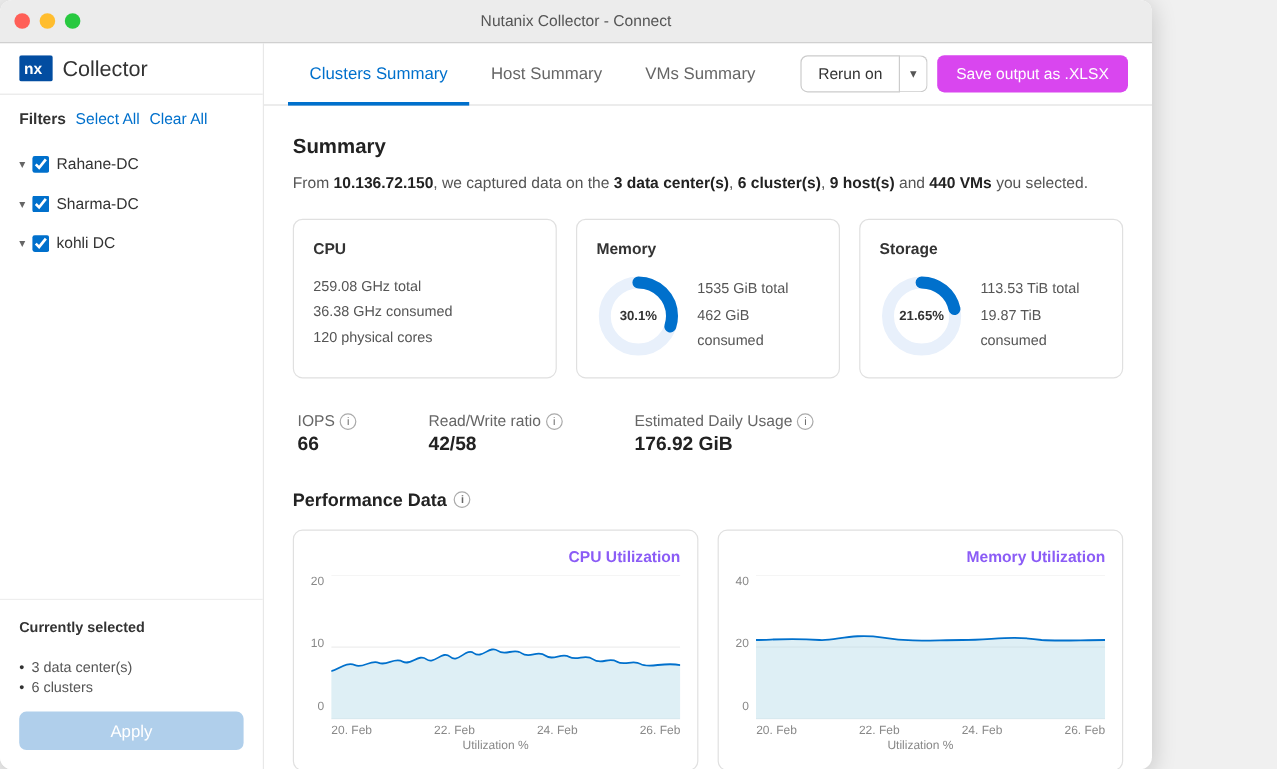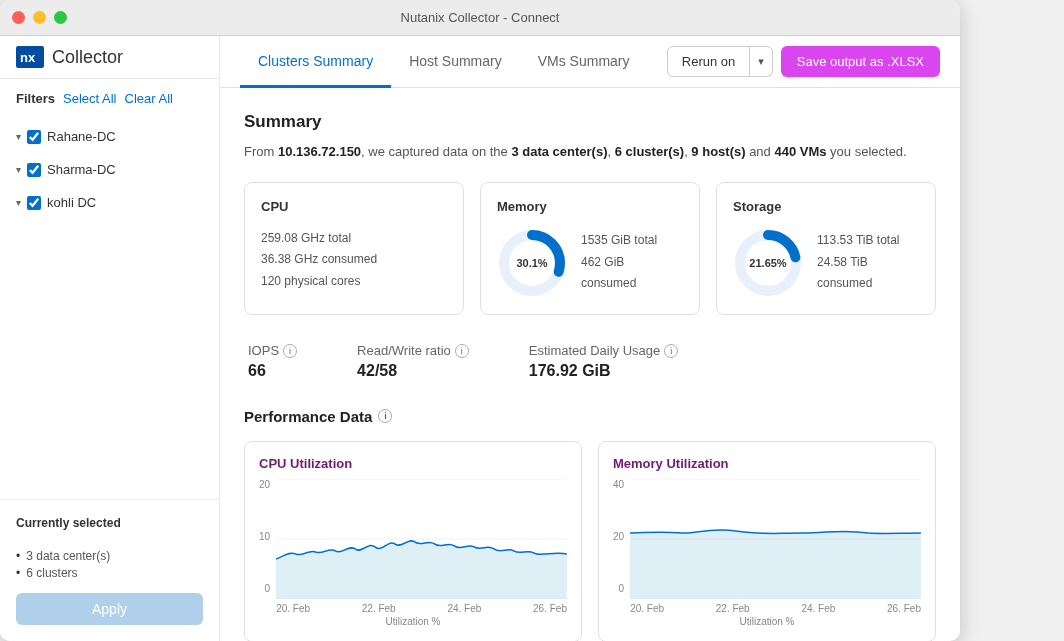--- a/index.html
+++ b/index.html
@@ -68,21 +68,21 @@
     .stats-row { display: flex; gap: 60px; margin-bottom: 28px; padding: 0 4px; }
     .stat-item { }
     .stat-label { font-size: 13px; color: #666; display: flex; align-items: flex-end; gap: 4px; margin-bottom: 4px; }
     .stat-value { font-size: 16px; font-weight: 600; color: #222; }
     .info-icon { width: 14px; height: 14px; border-radius: 50%; border: 1px solid #aaa; display: inline-flex; align-items: center; justify-content: center; font-size: 9px; color: #666; cursor: pointer; }
 
     .perf-title { font-size: 15px; font-weight: 600; color: #222; margin-bottom: 16px; display: flex; align-items: center; gap: 6px; }
 
     .charts-row { display: flex; gap: 16px; }
     .chart-card { flex: 1; border: 1px solid #e0e0e0; border-radius: 8px; padding: 14px; }
-    .chart-title { font-size: 13px; font-weight: 600; color: #701a75; margin-bottom: 8px; }
+    .chart-title { font-size: 13px; font-weight: 600; color: #8b5cf6; margin-bottom: 8px; text-align: right; }
     .rerun-btn { background: #fff; border: 1px solid #ccc; border-radius: 6px 0 0 6px; padding: 7px 14px; font-size: 13px; color: #333; cursor: pointer; }
     .rerun-dropdown { background: #fff; border: 1px solid #ccc; border-left: none; border-radius: 0 6px 6px 0; padding: 7px 8px; cursor: pointer; color: #555; font-size: 11px; }
 
     .top-area { position: relative; display: flex; align-items: center; padding: 10px 16px; border-bottom: 1px solid #e8e8e8; }
   </style>
 </head>
 <body>
 
 <div class="window">
 
@@ -221,21 +221,21 @@
             <div class="metric-body">
               <div class="donut-container">
                 <svg viewBox="0 0 70 70" width="70" height="70">
                   <circle cx="35" cy="35" r="28" fill="none" stroke="#e8f0fb" stroke-width="10"></circle>
                   <circle cx="35" cy="35" r="28" fill="none" stroke="#0070cc" stroke-width="10" stroke-dasharray="38.1 175.9" stroke-linecap="round" transform="rotate(-90 35 35)"></circle>
                 </svg>
                 <div class="donut-label">21.65%</div>
               </div>
               <div class="metric-details">
                 <div>113.53 TiB total</div>
-                <div>24.58 TiB consumed</div>
+                <div>19.87 TiB consumed</div>
               </div>
             </div>
           </div>
         </div>
 
         <div class="stats-row">
           <div class="stat-item">
             <div class="stat-label">
               IOPS <span class="info-icon">i</span>
             </div>

